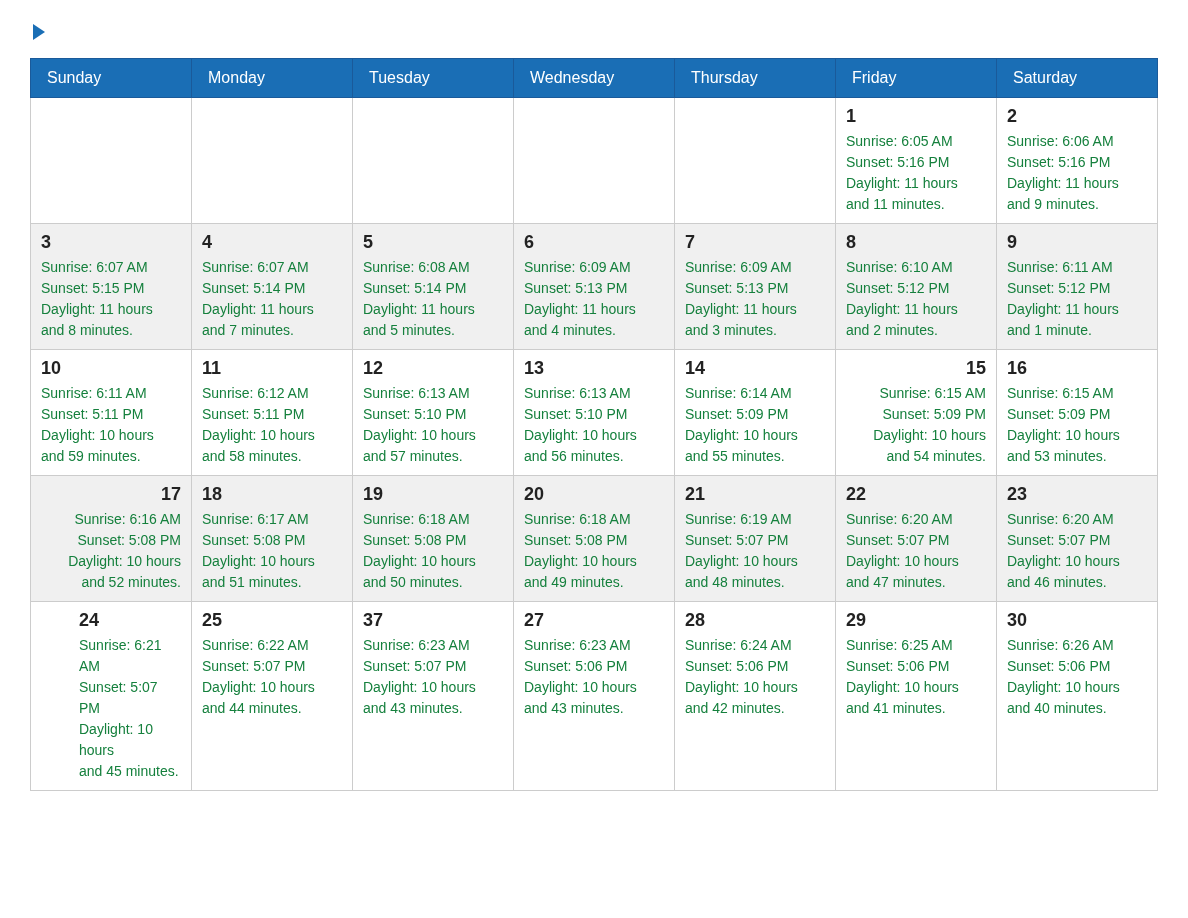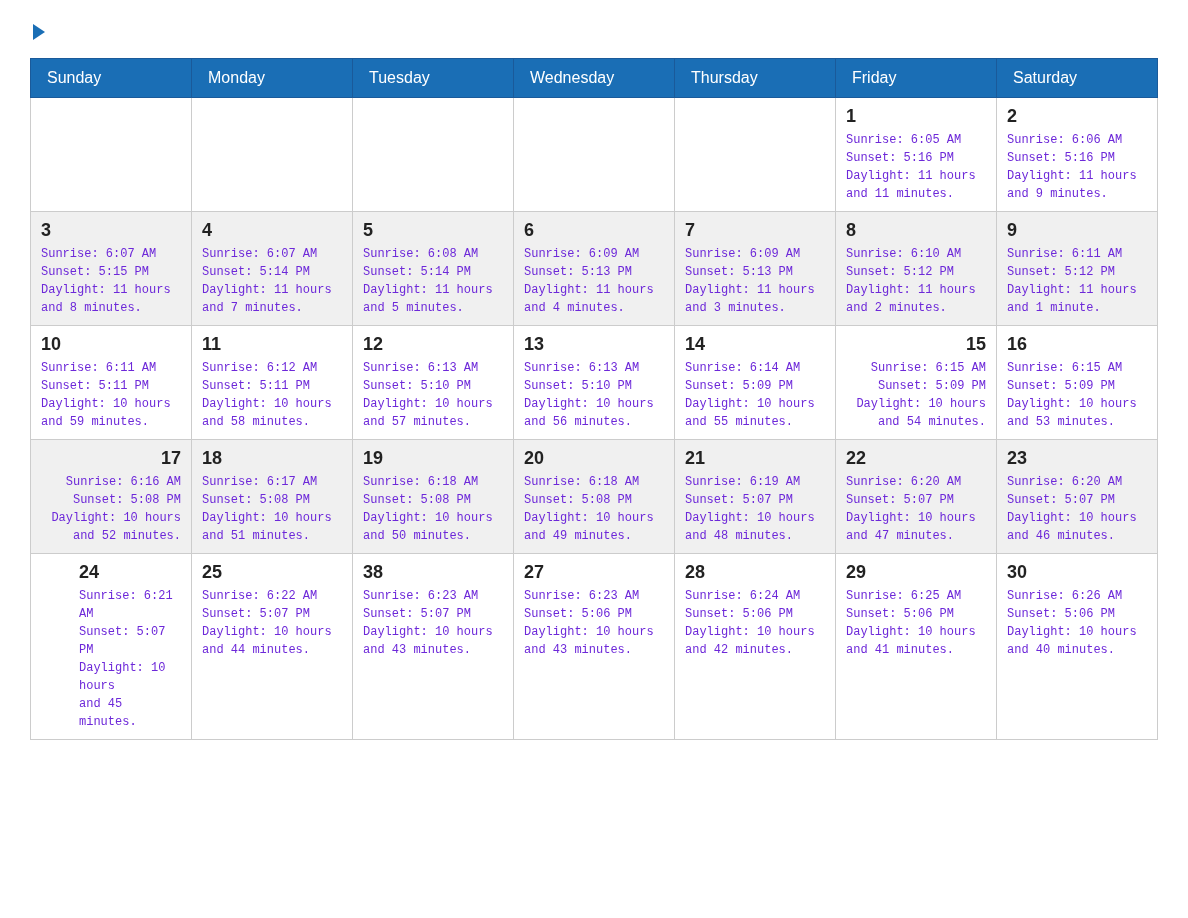--- a/index.html
+++ b/index.html
@@ -87,24 +87,23 @@
       min-height: 100px;
     }
     .day-number {
       font-size: 18px;
       font-weight: bold;
       color: #222;
       display: block;
       margin-bottom: 4px;
     }
     .day-info {
-      font-size: 12px;
-      color: #6d28d9;
+      font-size: 14px;
+      color: #15803d;
       line-height: 1.5;
-      font-family: Liberation Mono, monospace;
     }
     tr:nth-child(odd) td {
       background-color: #f9f9f9;
     }
     tr:nth-child(even) td {
       background-color: #fff;
     }
   </style>
 </head>
 <body>
@@ -246,21 +245,21 @@
       <tr style="background-color: rgb(255, 255, 255);">
         <td style="background-color: rgb(255, 255, 255); padding-left: 48px;">
           <span class="day-number">24</span>
           <div class="day-info">Sunrise: 6:21 AM<br>Sunset: 5:07 PM<br>Daylight: 10 hours<br>and 45 minutes.</div>
         </td>
         <td style="background-color: rgb(255, 255, 255); margin-top: 40px;">
           <span class="day-number">25</span>
           <div class="day-info">Sunrise: 6:22 AM<br>Sunset: 5:07 PM<br>Daylight: 10 hours<br>and 44 minutes.</div>
         </td>
         <td style="background-color: rgb(255, 255, 255);">
-          <span class="day-number">38</span>
+          <span class="day-number">37</span>
           <div class="day-info">Sunrise: 6:23 AM<br>Sunset: 5:07 PM<br>Daylight: 10 hours<br>and 43 minutes.</div>
         </td>
         <td style="background-color: rgb(255, 255, 255);">
           <span class="day-number">27</span>
           <div class="day-info">Sunrise: 6:23 AM<br>Sunset: 5:06 PM<br>Daylight: 10 hours<br>and 43 minutes.</div>
         </td>
         <td style="background-color: rgb(255, 255, 255); margin-top: 39px;">
           <span class="day-number">28</span>
           <div class="day-info">Sunrise: 6:24 AM<br>Sunset: 5:06 PM<br>Daylight: 10 hours<br>and 42 minutes.</div>
         </td>

